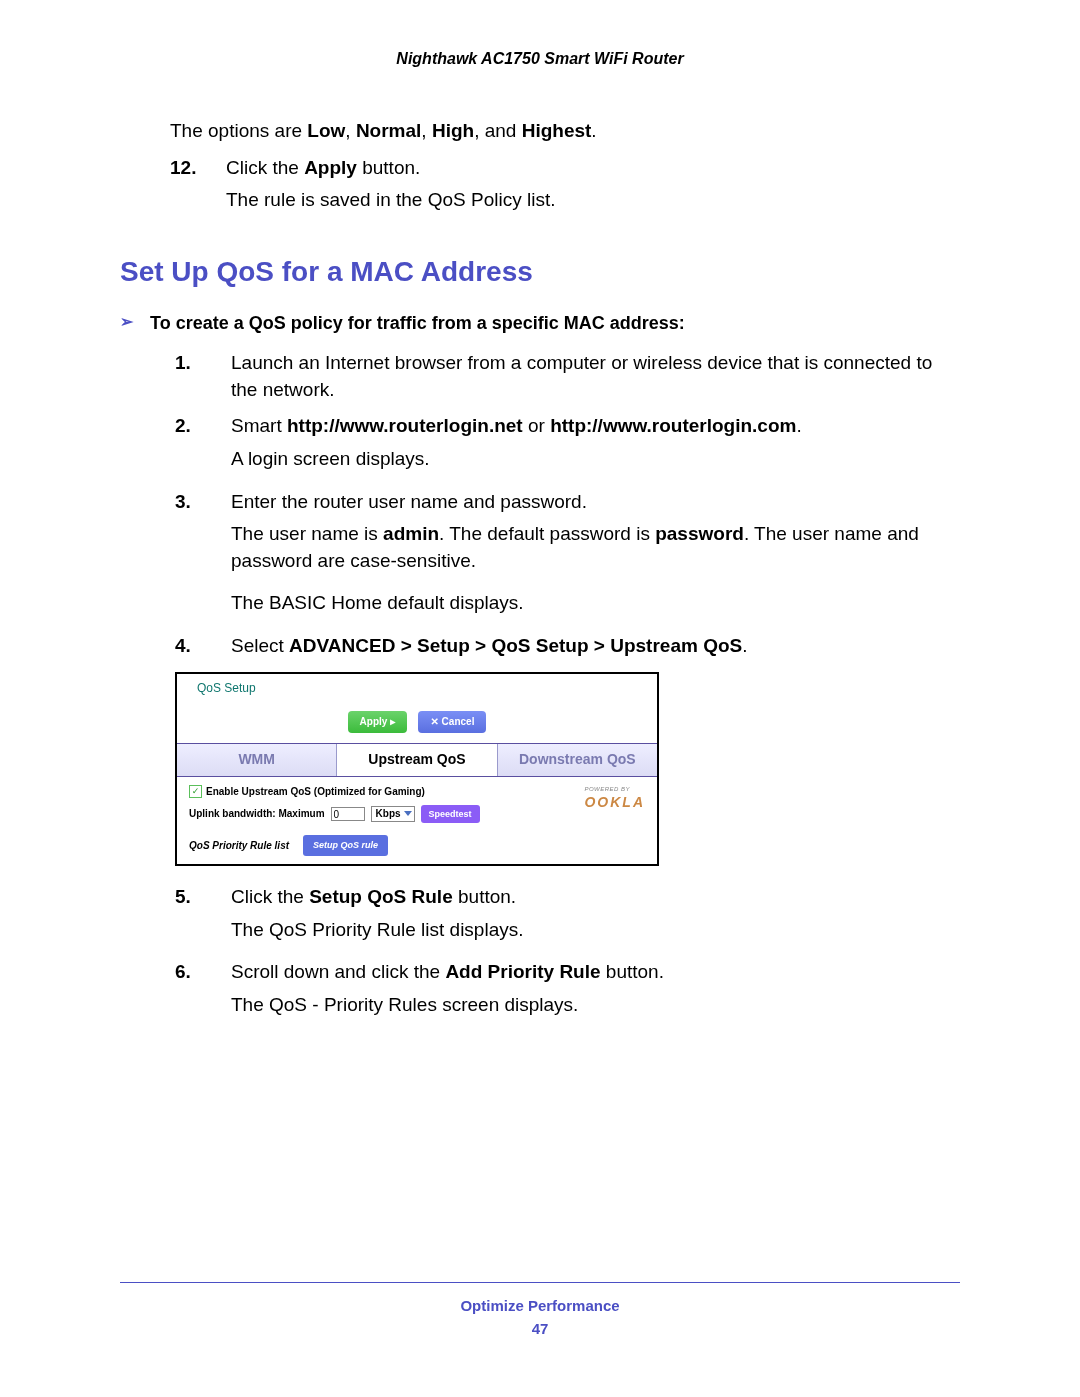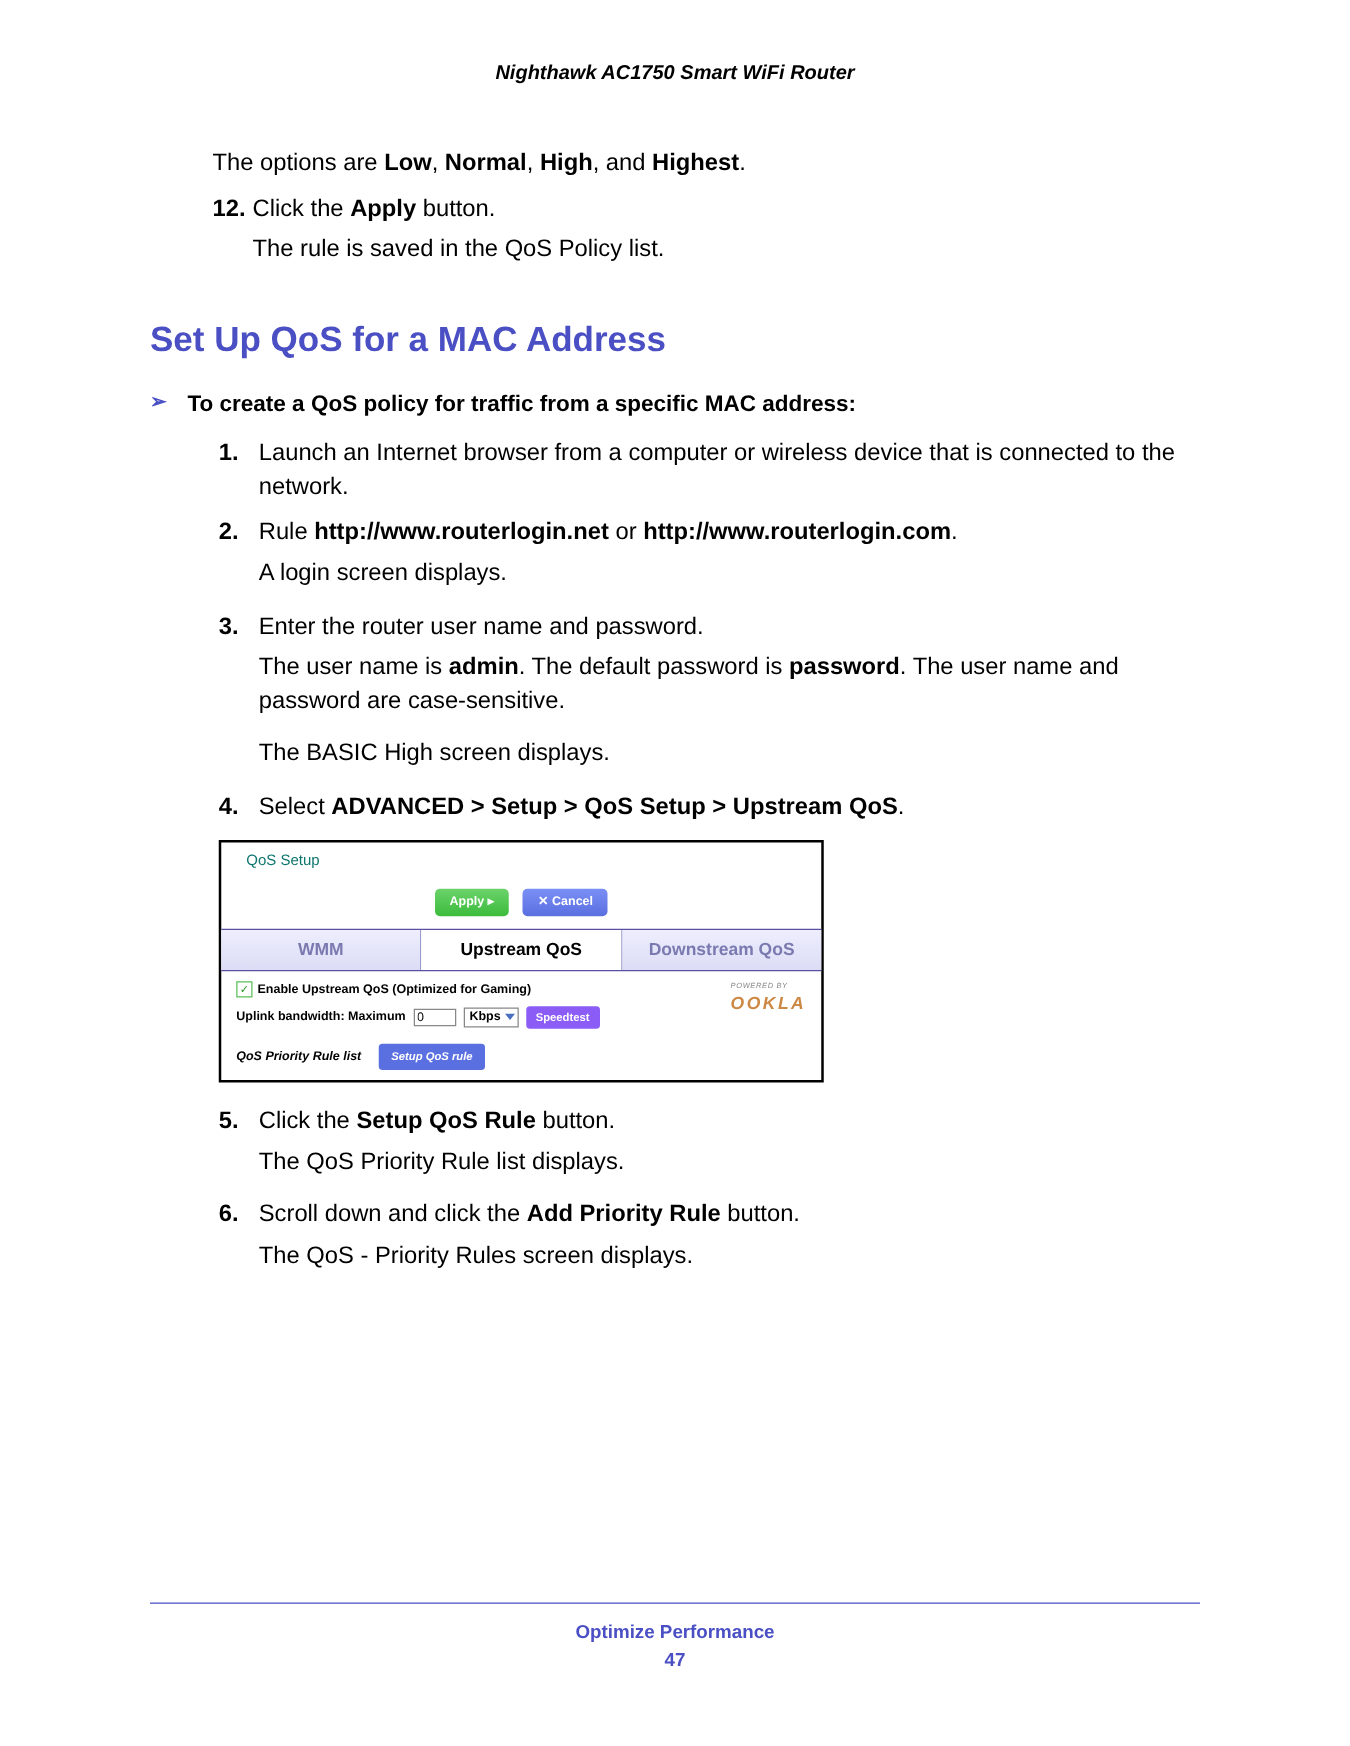--- a/index.html
+++ b/index.html
@@ -29,20 +29,21 @@
   .body-text {
     font-size: 19px;
     line-height: 1.4;
   }
   .indent1 { margin-left: 50px; }
   .indent2 { margin-left: 55px; }
   .para { margin: 6px 0; }
   .numline {
     display: flex;
     margin: 10px 0 4px 0;
+    gap: 24px;
   }
   .numline .num {
     font-weight: bold;
     width: 32px;
     flex-shrink: 0;
   }
   .numline .content { flex: 1; }
   .section-heading {
     color: #4b4fc4;
     font-size: 28px;
@@ -252,33 +253,33 @@
 
     <div class="indent2">
       <div class="numline">
         <div class="num">1.</div>
         <div class="content">Launch an Internet browser from a computer or wireless device that is connected to the network.</div>
       </div>
 
       <div class="numline">
         <div class="num">2.</div>
         <div class="content">
-          <span>Rule </span><span class="bold">http://www.routerlogin.net</span><span> or </span><span class="bold">http://www.routerlogin.com</span><span>.</span>
+          <span>Smart </span><span class="bold">http://www.routerlogin.net</span><span> or </span><span class="bold">http://www.routerlogin.com</span><span>.</span>
           <div class="para">A login screen displays.</div>
         </div>
       </div>
 
       <div class="numline">
         <div class="num">3.</div>
         <div class="content">
           <span>Enter the router user name and password.</span>
           <div class="para">
             <span>The user name is </span><span class="bold">admin</span><span>. The default password is </span><span class="bold">password</span><span>. The user name and password are case-sensitive.</span>
           </div>
-          <div class="para" style="margin-top:16px">The BASIC High screen displays.</div>
+          <div class="para" style="margin-top:16px">The BASIC Home default displays.</div>
         </div>
       </div>
 
       <div class="numline">
         <div class="num">4.</div>
         <div class="content">
           <span>Select </span><span class="bold">ADVANCED &gt; Setup &gt; QoS Setup &gt; Upstream QoS</span><span>.</span>
         </div>
       </div>
     </div>

